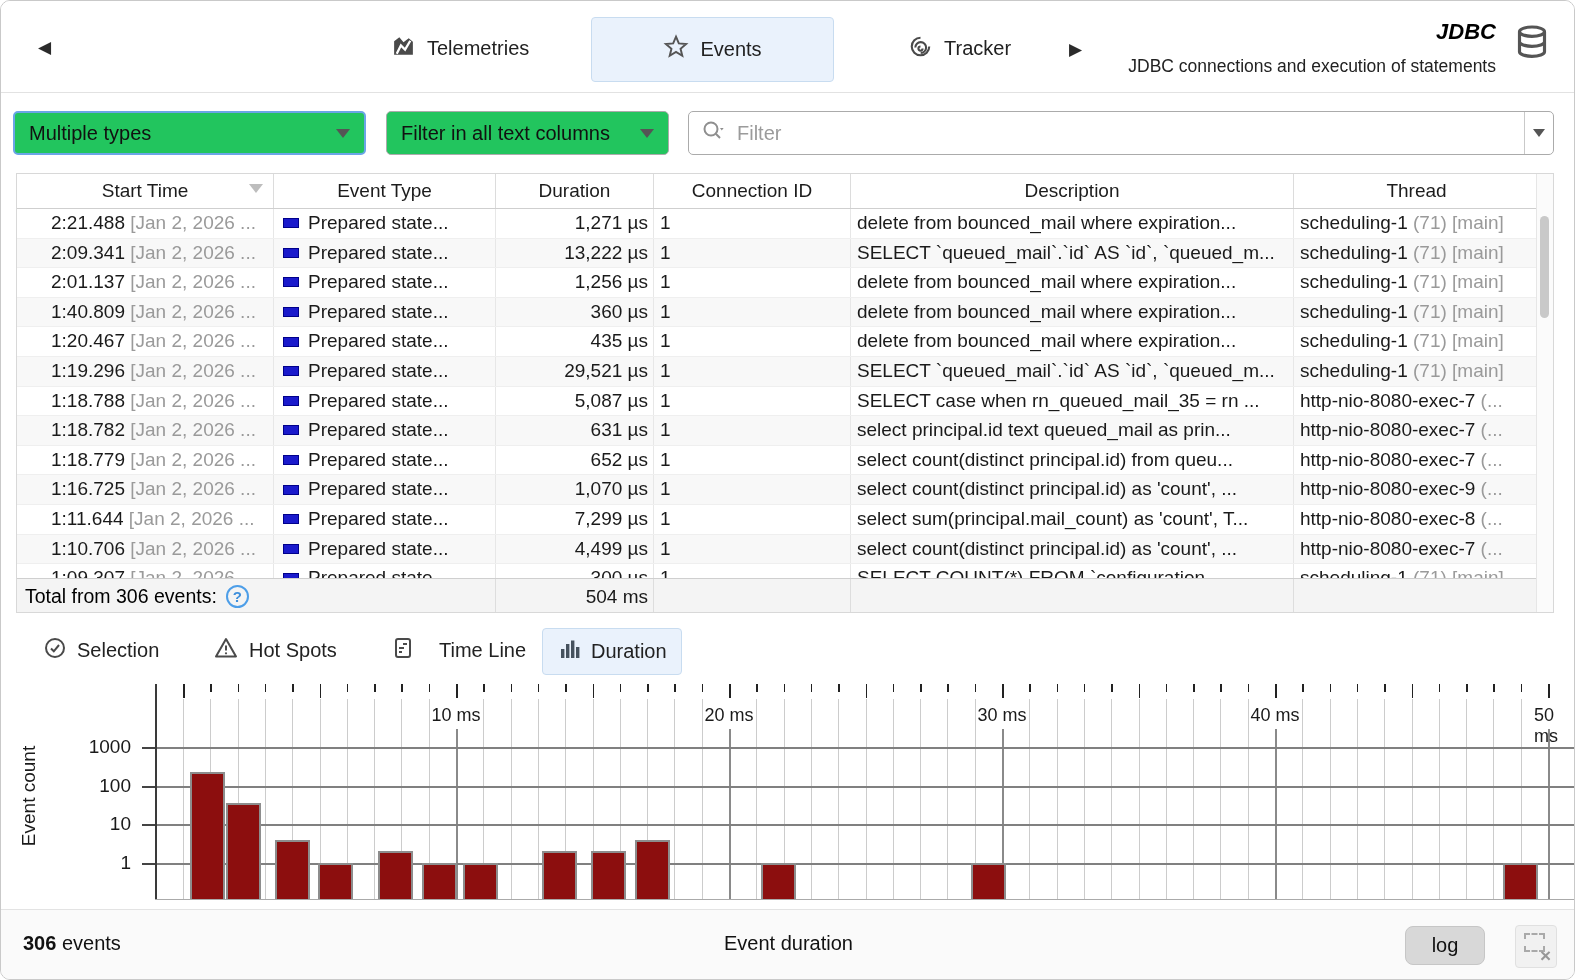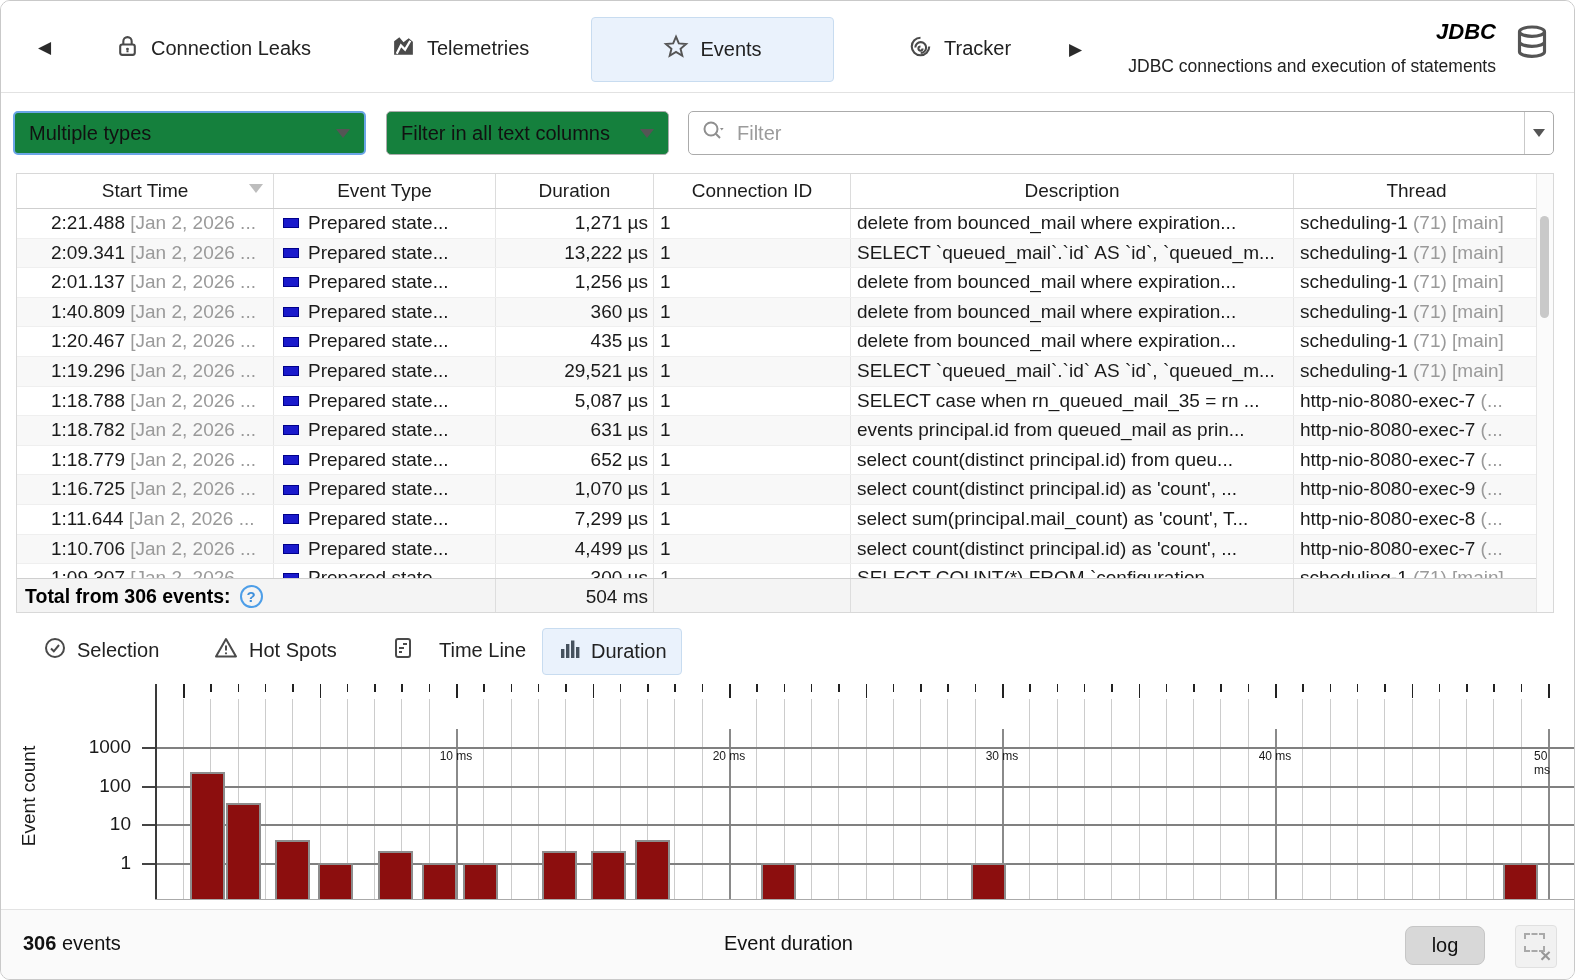--- a/index.html
+++ b/index.html
@@ -13,21 +13,21 @@
   .navchev{position:absolute;top:36px;font-size:17px;color:#2b2b2b;cursor:default;}
   .tab{position:absolute;top:16px;height:63px;display:inline-flex;align-items:center;gap:11px;font-size:20px;color:#222;padding:0 14px;border-radius:4px;}
   .tab.selected{background:#eaf2fc;border:1px solid #c8dcf0;}
   .tab svg{flex:0 0 auto;}
   .probe-name{position:absolute;top:18px;right:80px;font-size:22px;font-weight:bold;color:#000;font-style:italic;}
   .probe-desc{position:absolute;top:55px;right:80px;font-size:17.5px;color:#222;}
   .probe-icon{position:absolute;top:22px;right:24px;}
   
   .filterbar{position:absolute;left:0;top:92px;width:1575px;height:80px;background:#fff;}
   .combo{position:absolute;top:18px;height:44px;box-sizing:border-box;border:1px solid #ababab;border-radius:5px;
-         display:flex;align-items:center;font-size:20px;color:#111;padding:0 14px;background:#15803d;}
+         display:flex;align-items:center;font-size:20px;color:#111;padding:0 14px;background:#22c55e;}
   .combo.focused{border:2px solid #6ba5e7;}
   .combo .arrow{margin-left:auto;width:0;height:0;border-left:7px solid transparent;border-right:7px solid transparent;border-top:9px solid #555;}
   .searchbox{position:absolute;left:687px;top:18px;width:866px;height:44px;box-sizing:border-box;border:1px solid #ababab;border-radius:5px;background:#fff;display:flex;align-items:center;}
   .searchbox input{flex:1;border:none;outline:none;font-family:inherit;font-size:20px;color:#333;background:transparent;}
   .searchbox input::placeholder{color:#9b9b9b;}
   .search-glyph{display:flex;align-items:center;margin:0 8px 0 12px;}
   .search-dd{width:28px;align-self:stretch;border-left:1px solid #c9c9c9;display:flex;align-items:center;justify-content:center;}
   .search-dd .arrow{width:0;height:0;border-left:6px solid transparent;border-right:6px solid transparent;border-top:8px solid #555;}
   
   .tablewrap{position:absolute;left:15px;top:172px;width:1538px;height:440px;box-sizing:border-box;border:1px solid #d8d8d8;background:#fff;overflow:hidden;}
@@ -41,33 +41,33 @@
   .c-type{width:222px;padding-left:9px;display:flex;align-items:center;gap:9px;}
   .c-dur{width:158px;text-align:right;padding-right:5px;}
   .c-conn{width:197px;padding-left:6px;}
   .c-desc{width:443px;padding-left:6px;}
   .c-thread{width:245px;padding-left:6px;border-right:none;}
   .gray{color:#9a9a9a;}
   .chip{display:inline-block;width:16px;height:10px;background:#1a1acc;border:1.5px solid #00008b;box-sizing:border-box;}
   .clipzone{height:14px;overflow:hidden;}
   .totalrow{display:flex;height:35px;background:#f4f4f4;border-top:1px solid #cfcfcf;align-items:center;}
   .tot{box-sizing:border-box;height:100%;border-right:1px solid #ddd;display:flex;align-items:center;}
-  .total-label{font-size:19.5px;font-weight:bold;color:#000;padding-left:8px;}
+  .total-label{font-size:19.5px;font-weight:normal;color:#000;padding-left:8px;}
   .help-icon{width:23px;height:23px;border-radius:50%;border:2px solid #4d9ee8;color:#3e8fdb;font-size:15px;font-weight:bold;display:flex;align-items:center;justify-content:center;margin-left:9px;box-sizing:border-box;}
   .vsb{position:absolute;right:0;top:0;width:16px;height:100%;background:#fbfbfb;border-left:1px solid #e6e6e6;}
   .vsb .thumb{position:absolute;left:3px;width:9px;border-radius:5px;background:#c9c9c9;}
   
   .viewbar{position:absolute;left:0;top:620px;width:1575px;height:58px;background:#fff;}
   .vtab{position:absolute;top:7px;height:45px;display:inline-flex;align-items:center;gap:10px;font-size:20px;color:#222;padding:0 14px;border-radius:4px;}
   .vtab.selected{background:#eaf2fc;border:1px solid #c8dcf0;}
   
   .chart{position:absolute;left:0;top:680px;width:1575px;height:228px;background:#fff;overflow:hidden;}
   .ylab{position:absolute;left:-37px;top:104px;width:130px;text-align:center;font-size:19px;color:#1a1a1a;transform:rotate(-90deg);}
   .ytick{position:absolute;width:70px;text-align:right;font-size:19px;color:#1a1a1a;}
-  .xtick-label{position:absolute;font-size:12px;color:#1a1a1a;transform:translateX(-50%);margin-top:44px;}
+  .xtick-label{position:absolute;font-size:18px;color:#1a1a1a;transform:translateX(-50%);}
   .vline{position:absolute;background:#cccccc;width:1px;}
   .vline.major{background:#8a8a8a;width:2px;}
   .hline{position:absolute;height:2px;background:#808080;}
   .tickmark{position:absolute;width:1.5px;background:#222;}
   .ytickmark{position:absolute;height:2px;background:#444;}
   .axis{position:absolute;width:2px;background:#3a3a3a;}
   .baseline{position:absolute;height:1px;background:#aaa;}
   .bar{position:absolute;box-sizing:border-box;background:#8c0e0e;border:2px solid #8d8d8d;border-bottom:none;}
   
   .footer{position:absolute;left:0;top:908px;width:1575px;height:72px;background:#fafafa;border-top:1px solid #e3e3e3;}
@@ -81,31 +81,20 @@
   .icon-svg{display:inline-block;}
 </style>
 </head>
 <body>
 
 <div class="app">
 
   <div class="topbar">
     <div class="navchev" style="left:37px;">◀</div>
 
-    <div class="tab" style="left:100px;">
-      <span class="icon-svg">
-        <svg width="25" height="25" viewBox="0 0 24 24" fill="none" stroke="#4a4a4a" stroke-width="2">
-          <rect x="5" y="10" width="14" height="10" rx="2"></rect>
-          <path d="M8 10 V7 a4 4 0 0 1 8 0 v3"></path>
-          <circle cx="12" cy="14.5" r="1.4" fill="#4a4a4a" stroke="none"></circle>
-          <line x1="12" y1="15.5" x2="12" y2="17.5"></line>
-        </svg>
-      </span>
-      <span>Connection Leaks</span>
-    </div>
 
     <div class="tab" style="left:376px;justify-content:center;">
       <span class="icon-svg">
         <svg width="25" height="25" viewBox="0 0 24 24">
           <path d="M3 20 V7 l5-4 4 5 5-4 4 3.5 V20 z" fill="#4a4a4a"></path>
           <path d="M5.5 19 l4-8 4 4 5-8.5" stroke="#ffffff" stroke-width="2.2" fill="none"></path>
         </svg>
       </span>
       <span>Telemetries</span>
     </div>
@@ -257,21 +246,21 @@
           <div class="td c-thread"><span>http-nio-8080-exec-7</span><span class="gray"> (...</span></div>
         </div>
         <div class="trow">
           <div class="td c-time"><span>1:18.782</span> <span class="gray">[Jan 2, 2026 ...</span></div>
           <div class="td c-type">
             <span class="chip"></span>
             <span>Prepared state...</span>
           </div>
           <div class="td c-dur">631 µs</div>
           <div class="td c-conn">1</div>
-          <div class="td c-desc">events principal.id from queued_mail as prin...</div>
+          <div class="td c-desc">select principal.id text queued_mail as prin...</div>
           <div class="td c-thread"><span>http-nio-8080-exec-7</span><span class="gray"> (...</span></div>
         </div>
         <div class="trow">
           <div class="td c-time"><span>1:18.779</span> <span class="gray">[Jan 2, 2026 ...</span></div>
           <div class="td c-type">
             <span class="chip"></span>
             <span>Prepared state...</span>
           </div>
           <div class="td c-dur">652 µs</div>
           <div class="td c-conn">1</div>

